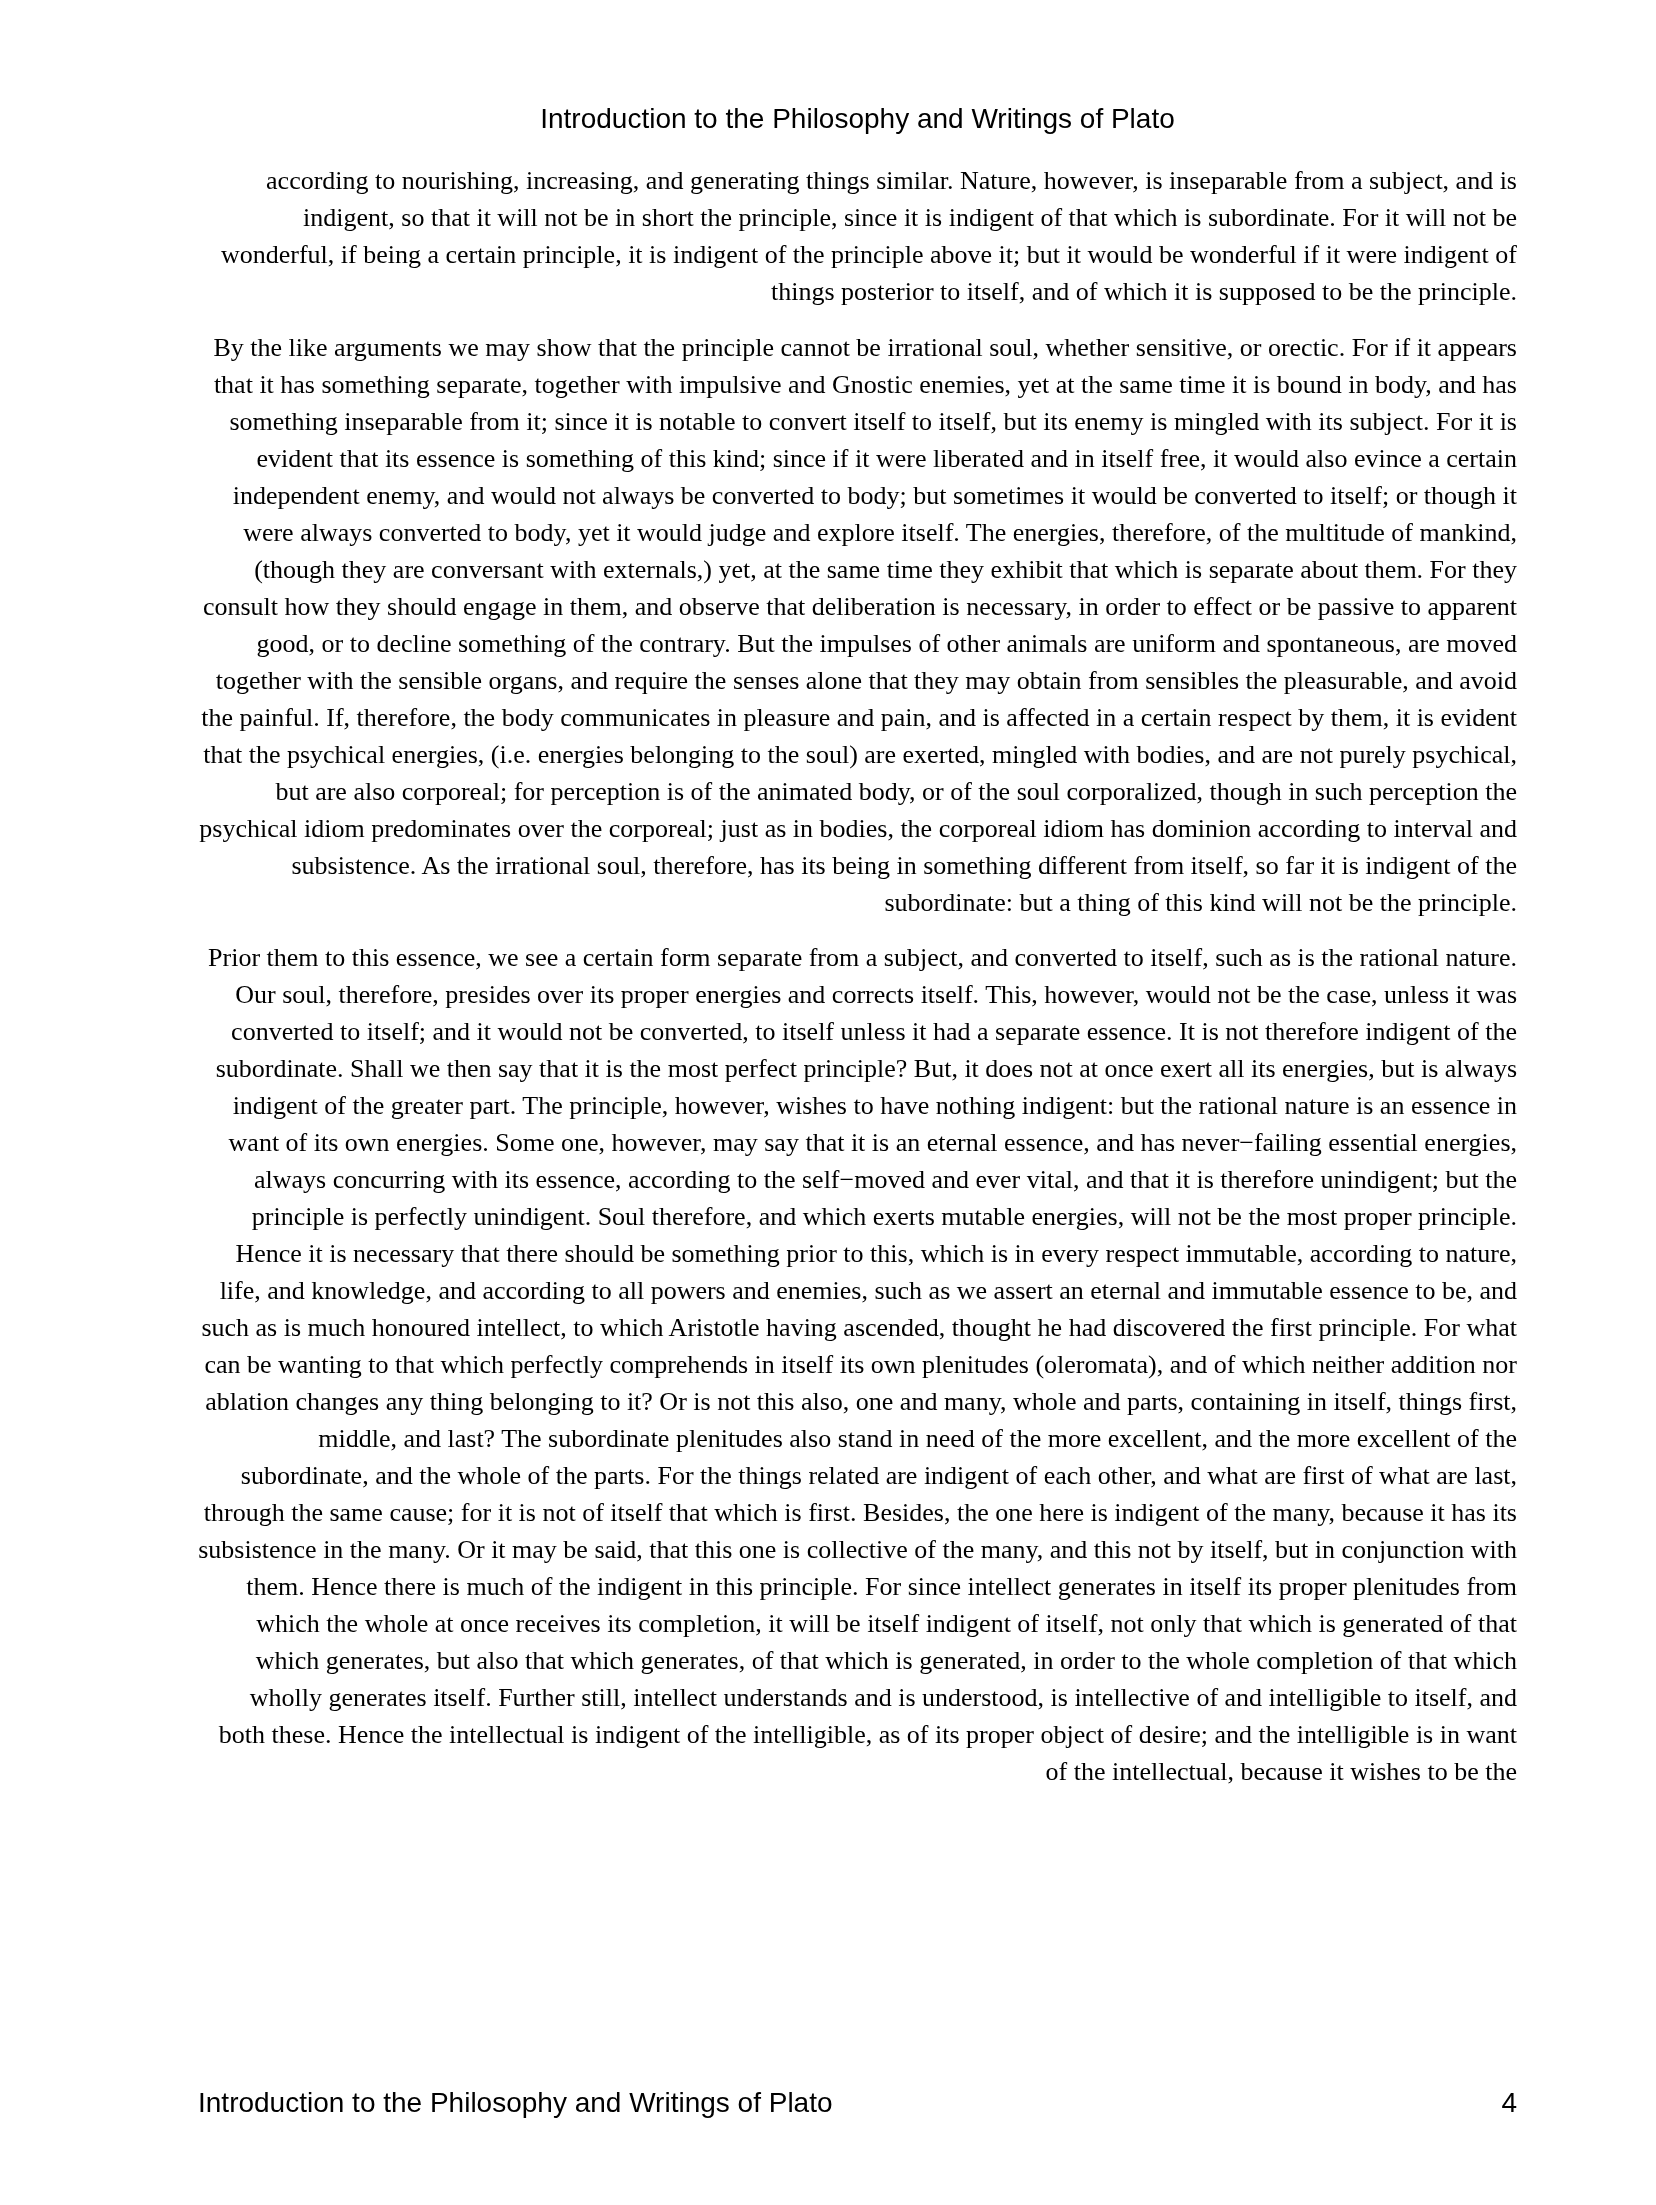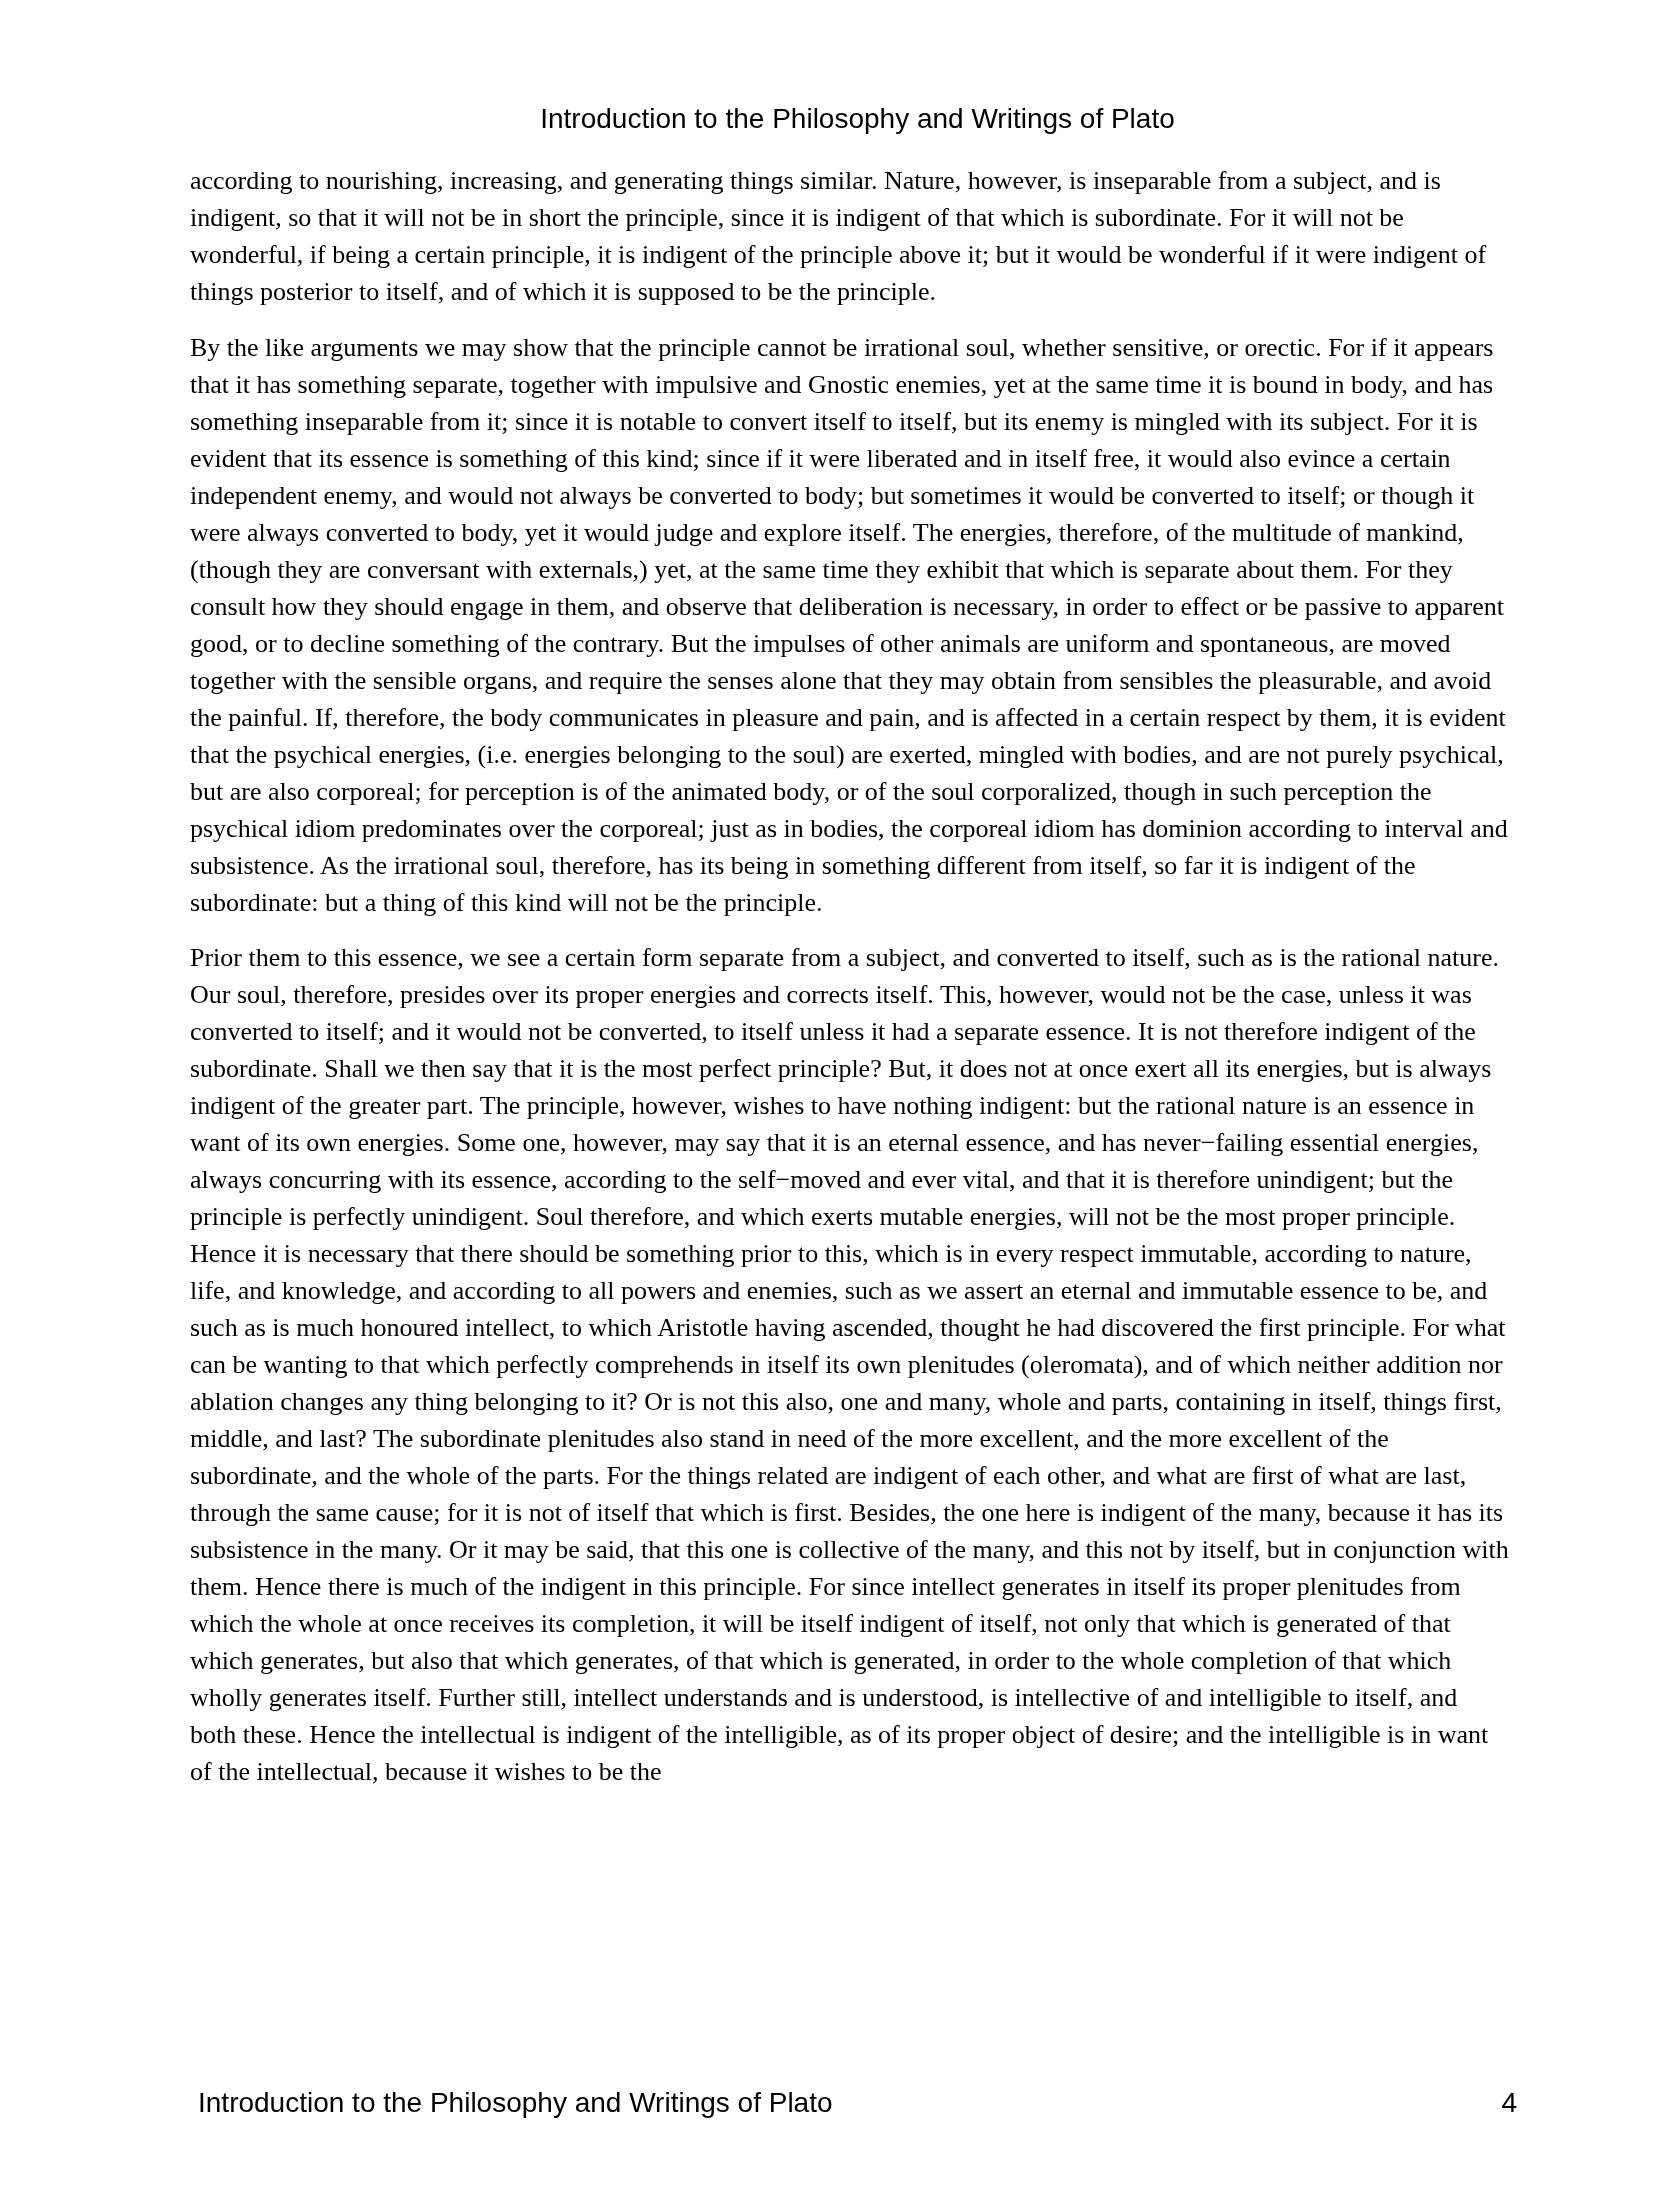--- a/index.html
+++ b/index.html
@@ -22,26 +22,26 @@
     width: 1319px;
     text-align: center;
     font-family: "Liberation Sans", sans-serif;
     font-size: 28px;
     line-height: 33px;
     color: #000000;
   }
   .content {
     position: absolute;
     top: 162px;
-    left: 190px;
+    left: 198px;
     width: 1319px;
     font-family: "Liberation Serif", serif;
     font-size: 26px;
     line-height: 37px;
-    text-align: left;
+    text-align: right;
     color: #000000;
   }
   .content p {
     margin: 0 0 18.7px 0;
     padding: 0;
   }
   .footer {
     position: absolute;
     left: 198px;
     width: 1319px;

